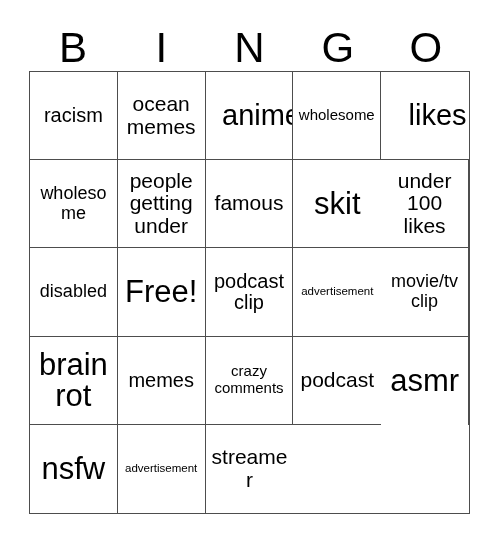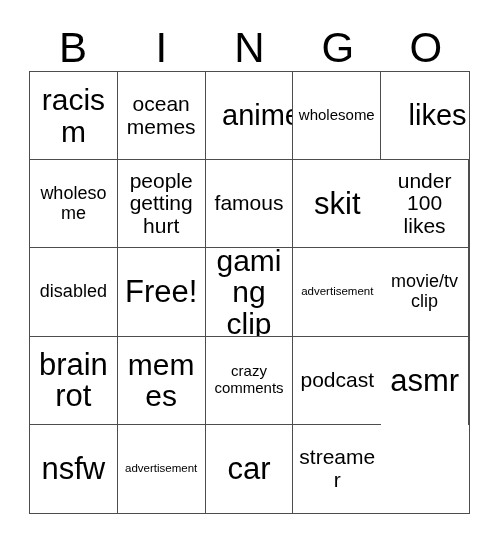--- a/index.html
+++ b/index.html
@@ -81,21 +81,21 @@
     color: #000000;
     font-weight: 400;
     line-height: 1.02;
     word-wrap: break-word;
     user-select: none;
   }
 
   
   .fs-xxl { font-size: 31px; line-height: 1.0; }
   .fs-xl  { font-size: 29px; line-height: 1.02; margin-left: 25px; }
-  .fs-lg  { font-size: 30px; line-height: 1.05; }
+  .fs-lg  { font-size: 20px; line-height: 1.05; }
   .fs-md  { font-size: 21px; line-height: 1.08; }
   .fs-sm  { font-size: 18px; line-height: 1.1; }
   .fs-xs  { font-size: 15px; line-height: 1.12; }
   .fs-xxs { font-size: 11.5px; line-height: 1.15; }
 </style>
 </head>
 <body>
 
 <div class="card">
 
@@ -120,39 +120,39 @@
       <div class="cell">
         <span class="cell-text fs-xs">wholesome</span>
       </div>
       <div class="cell col-last">
         <span class="cell-text fs-xl">likes</span>
       </div>
       <div class="cell">
         <span class="cell-text fs-sm">wholesome</span>
       </div>
       <div class="cell">
-        <span class="cell-text fs-md">people getting hurt</span>
+        <span class="cell-text fs-md">people getting under</span>
       </div>
       <div class="cell">
         <span class="cell-text fs-md">famous</span>
       </div>
       <div class="cell col-last">
         <span class="cell-text fs-xxl">skit</span>
       </div>
       <div class="cell">
         <span class="cell-text fs-md">under 100 likes</span>
       </div>
       <div class="cell">
         <span class="cell-text fs-sm">disabled</span>
       </div>
       <div class="cell">
         <span class="cell-text fs-xxl">Free!</span>
       </div>
       <div class="cell">
-        <span class="cell-text fs-lg">gaming clip</span>
+        <span class="cell-text fs-lg">podcast clip</span>
       </div>
       <div class="cell col-last">
         <span class="cell-text fs-xxs">advertisement</span>
       </div>
       <div class="cell">
         <span class="cell-text fs-sm">movie/tv clip</span>
       </div>
       <div class="cell">
         <span class="cell-text fs-xxl">brain rot</span>
       </div>
@@ -167,21 +167,18 @@
       </div>
       <div class="cell row-last">
         <span class="cell-text fs-xxl">asmr</span>
       </div>
       <div class="cell row-last">
         <span class="cell-text fs-xxl">nsfw</span>
       </div>
       <div class="cell row-last">
         <span class="cell-text fs-xxs">advertisement</span>
       </div>
-      <div class="cell row-last">
-        <span class="cell-text fs-xxl">car</span>
-      </div>
       <div class="cell col-last row-last">
         <span class="cell-text fs-md">streamer</span>
       </div>
     </div>
 
 </div>
 
 </body></html>

